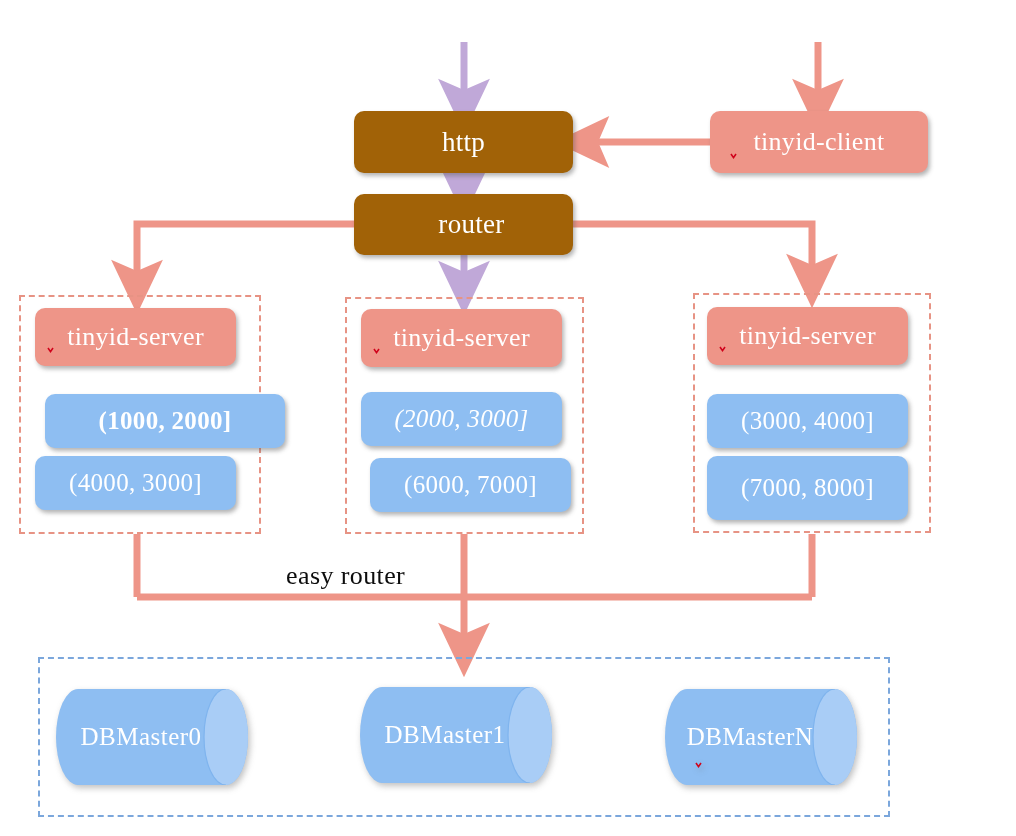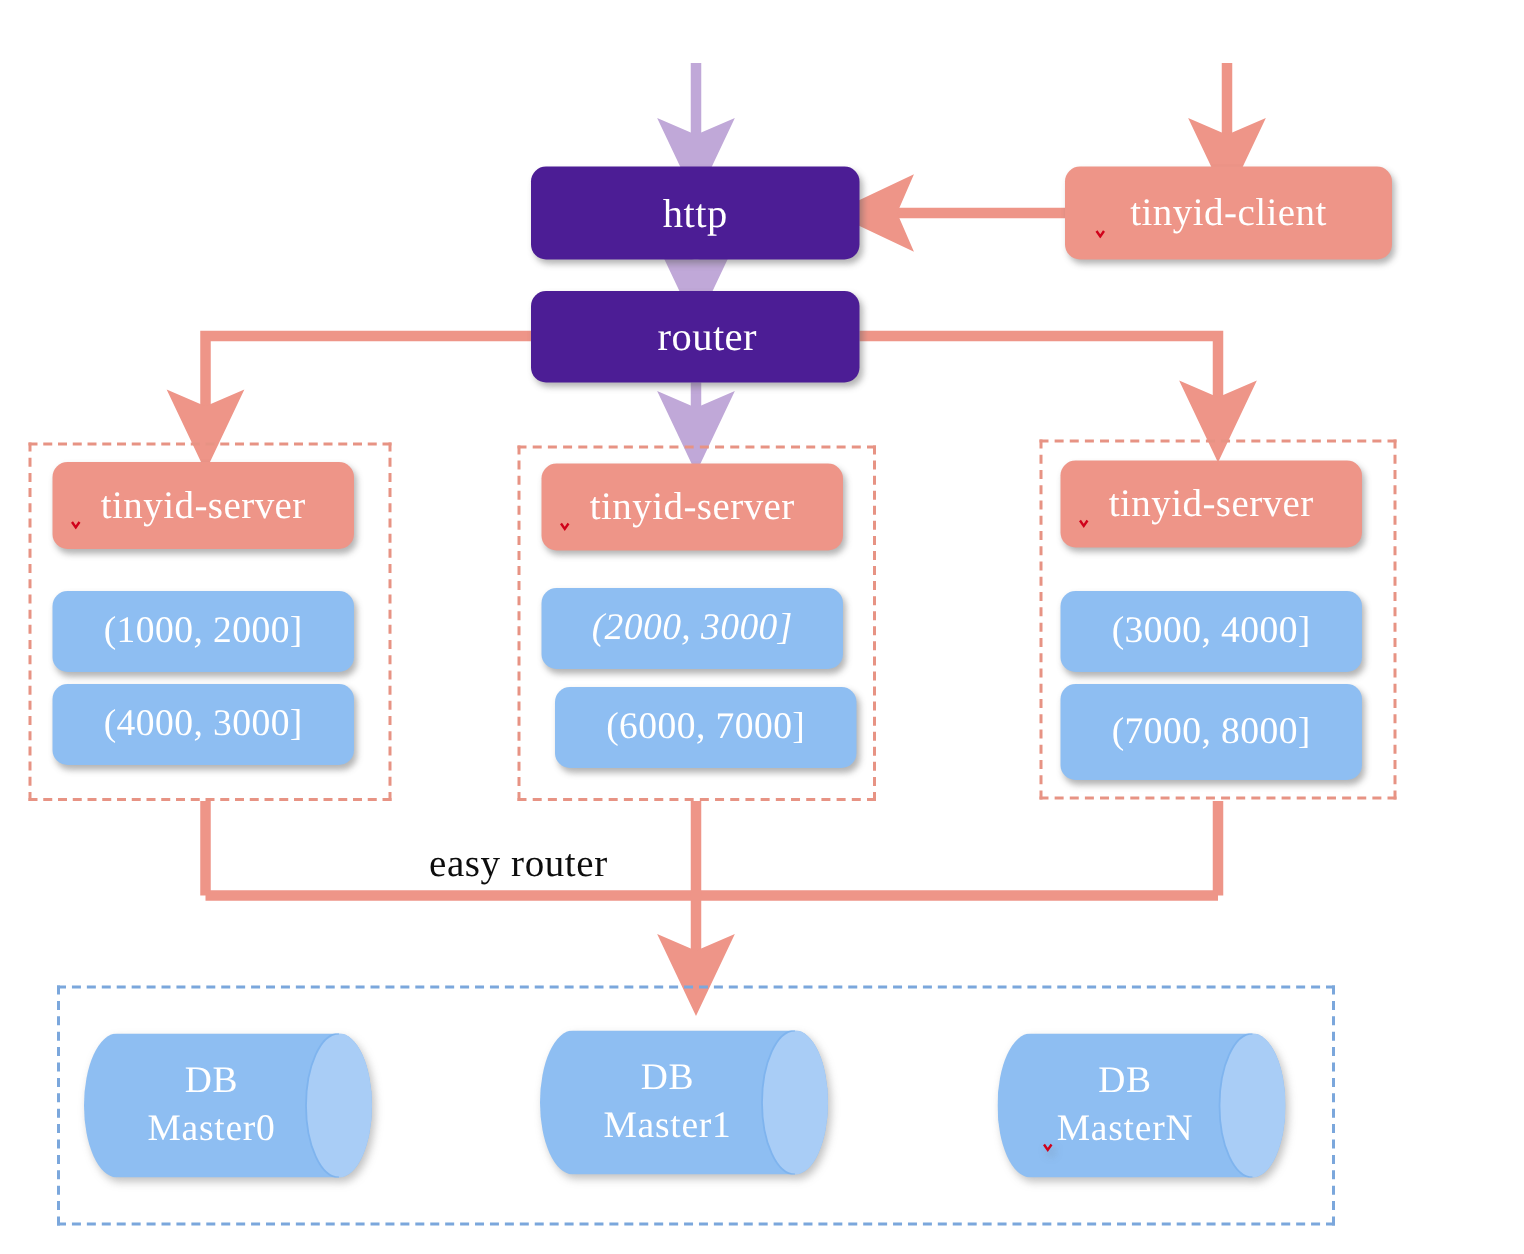--- a/index.html
+++ b/index.html
@@ -35,21 +35,21 @@
     justify-content: center;
     border-radius: 10px;
     color: #ffffff;
     text-align: center;
     line-height: 1.05;
     box-shadow: 2px 3px 4px rgba(90,90,90,0.45);
     letter-spacing: 0.3px;
     white-space: nowrap;
   }
   .node-purple {
-    background: #4c1d95;
+    background: #a16207;
     font-size: 27px;
   }
   .node-salmon {
     background: #ee9588;
     font-size: 26px;
   }
   .node-blue {
     background: #8ebef2;
     font-size: 25px;
   }
@@ -89,21 +89,21 @@
     top: 0;
     filter: drop-shadow(2px 3px 3px rgba(100,100,100,0.4));
   }
   .cylinder .cyl-label {
     position: absolute;
     left: 0;
     top: 0;
     width: 100%;
     height: 100%;
     display: flex;
-    flex-direction: column;
+    flex-direction: row;
     align-items: center;
     justify-content: center;
     color: #ffffff;
     font-size: 25px;
     line-height: 1.28;
     letter-spacing: 0.5px;
     padding-right: 22px;
     box-sizing: border-box;
     text-align: center;
   }
@@ -174,21 +174,21 @@
   <div class="server-group" style="left:19px; top:295px; width:242px; height:239px;">
   </div>
   <div class="node node-salmon" style="left:35px; top:308px; width:201px; height:58px;">
     <span>tinyid-server</span>
     <span class="squiggle" style="left:12px; top:39px;">
       <svg width="12" height="6" viewBox="0 0 12 6" xmlns="http://www.w3.org/2000/svg">
         <path d="M1,1 L3.5,4.6 L6,1" fill="none" stroke="#d0021b" stroke-width="1.6"></path>
       </svg>
     </span>
   </div>
-  <div class="node node-blue" style="left:35px; top:394px; width:201px; height:54px;">
+  <div class="node node-blue" style="left:45px; top:394px; width:240px; height:54px;font-weight:bold;">
     <span>(1000, 2000]</span>
   </div>
   <div class="node node-blue" style="left:35px; top:456px; width:201px; height:54px;">
     <span>(4000, 3000]</span>
   </div>
 
   <div class="server-group" style="left:345px; top:297px; width:239px; height:237px;">
   </div>
   <div class="node node-salmon" style="left:361px; top:309px; width:201px; height:58px;">
     <span>tinyid-server</span>

